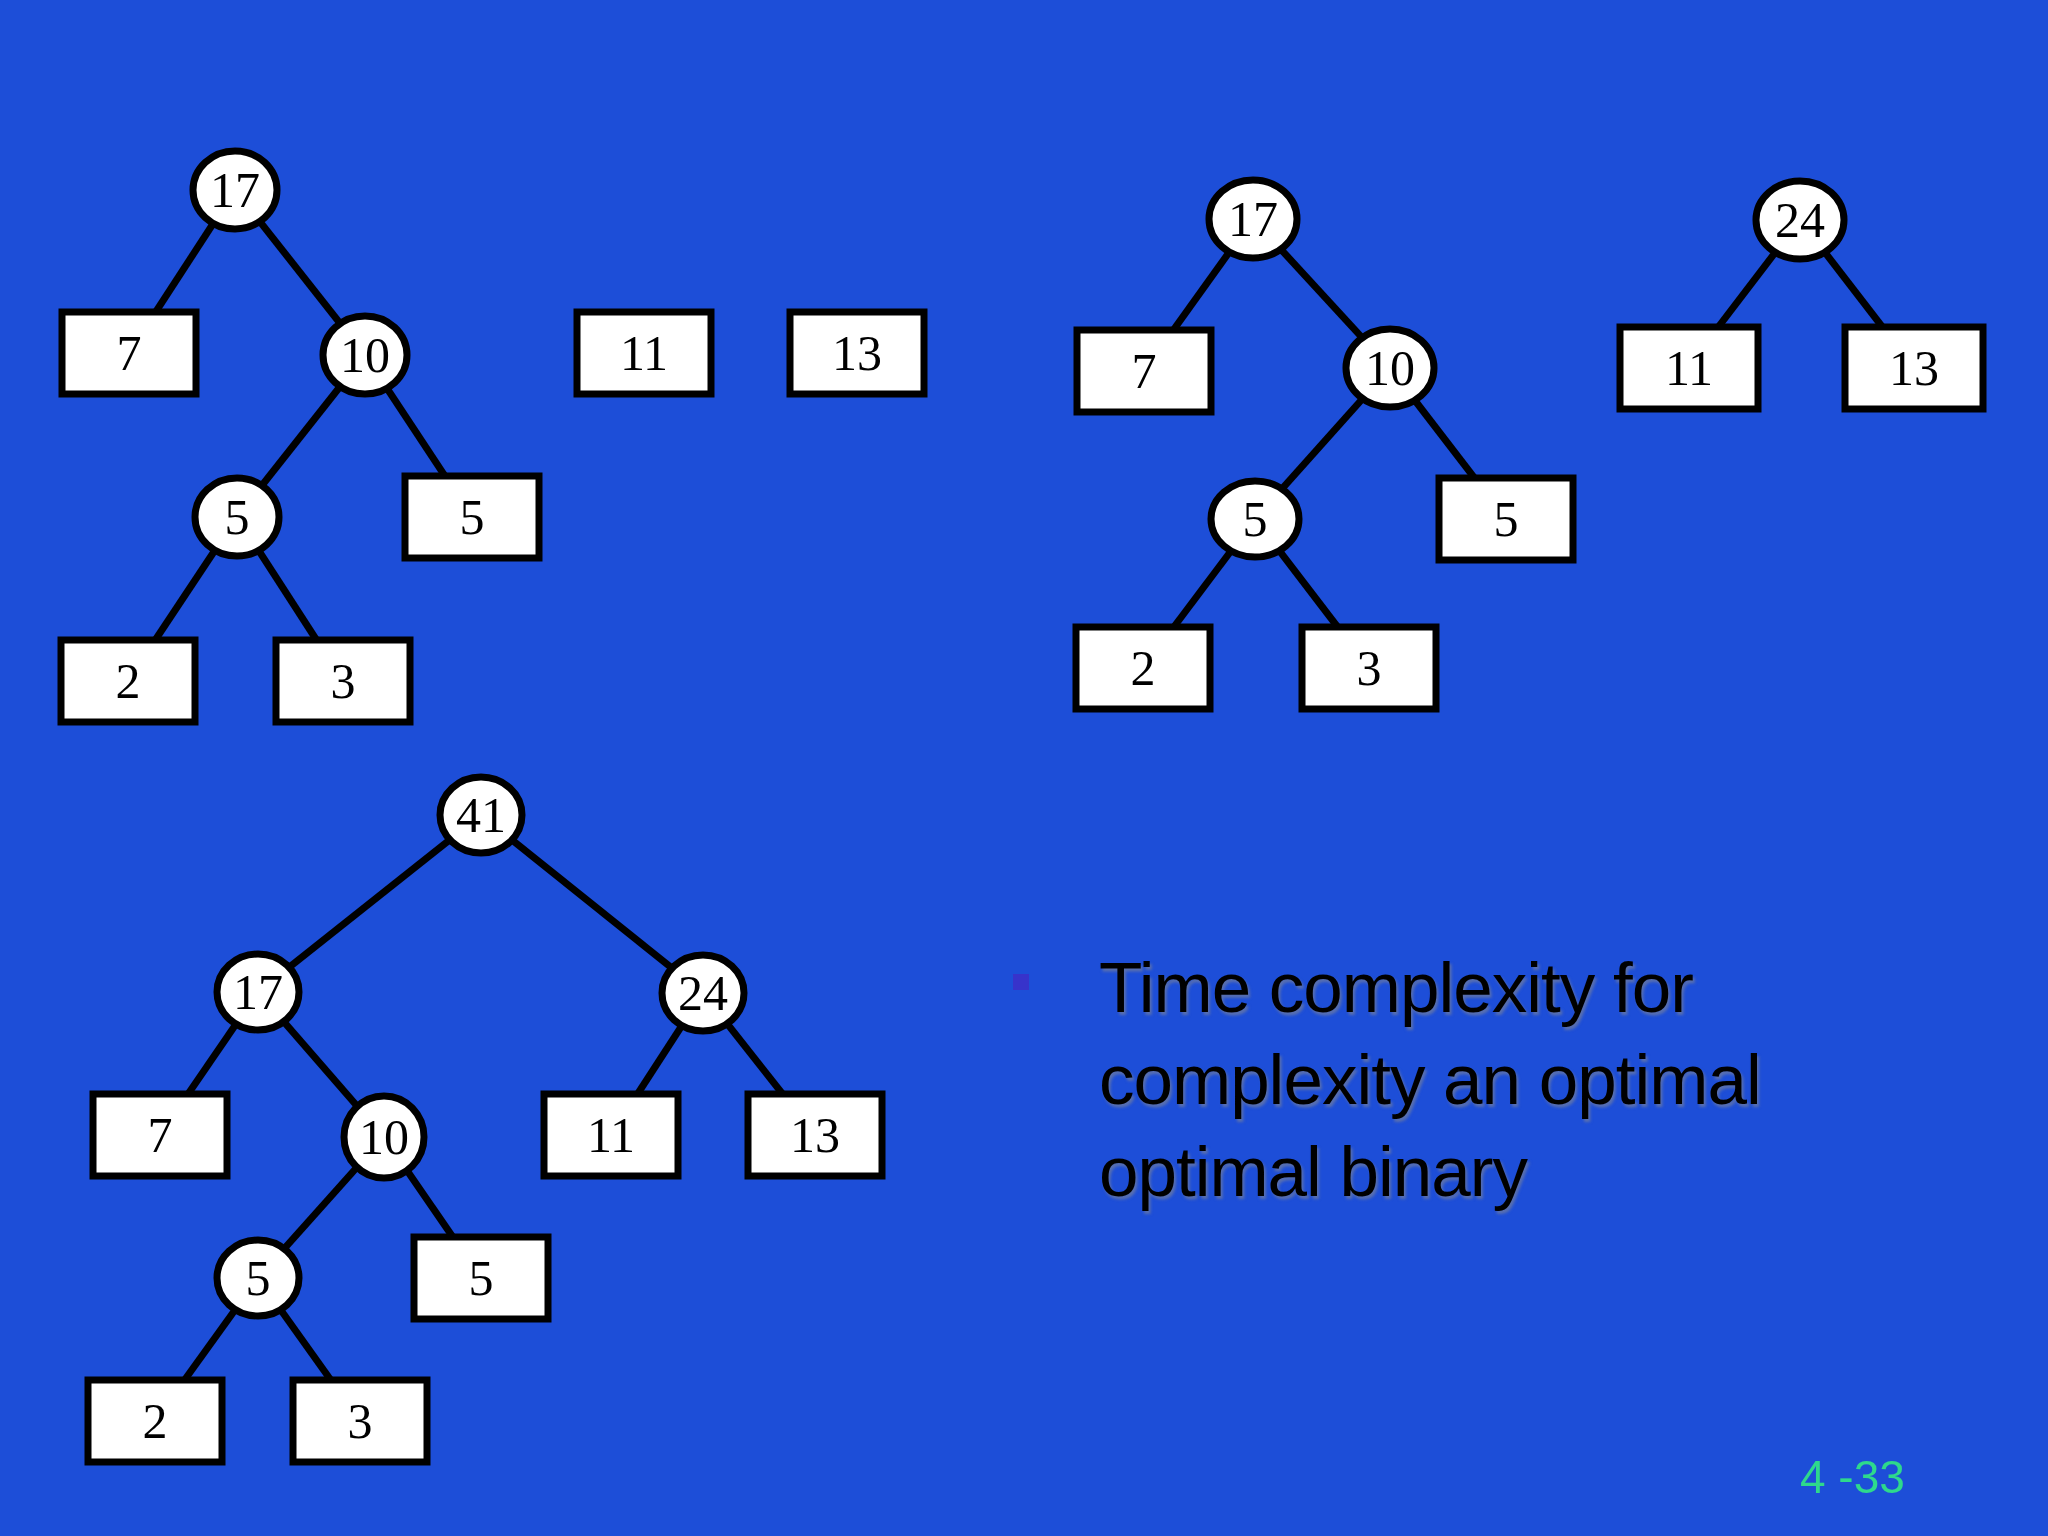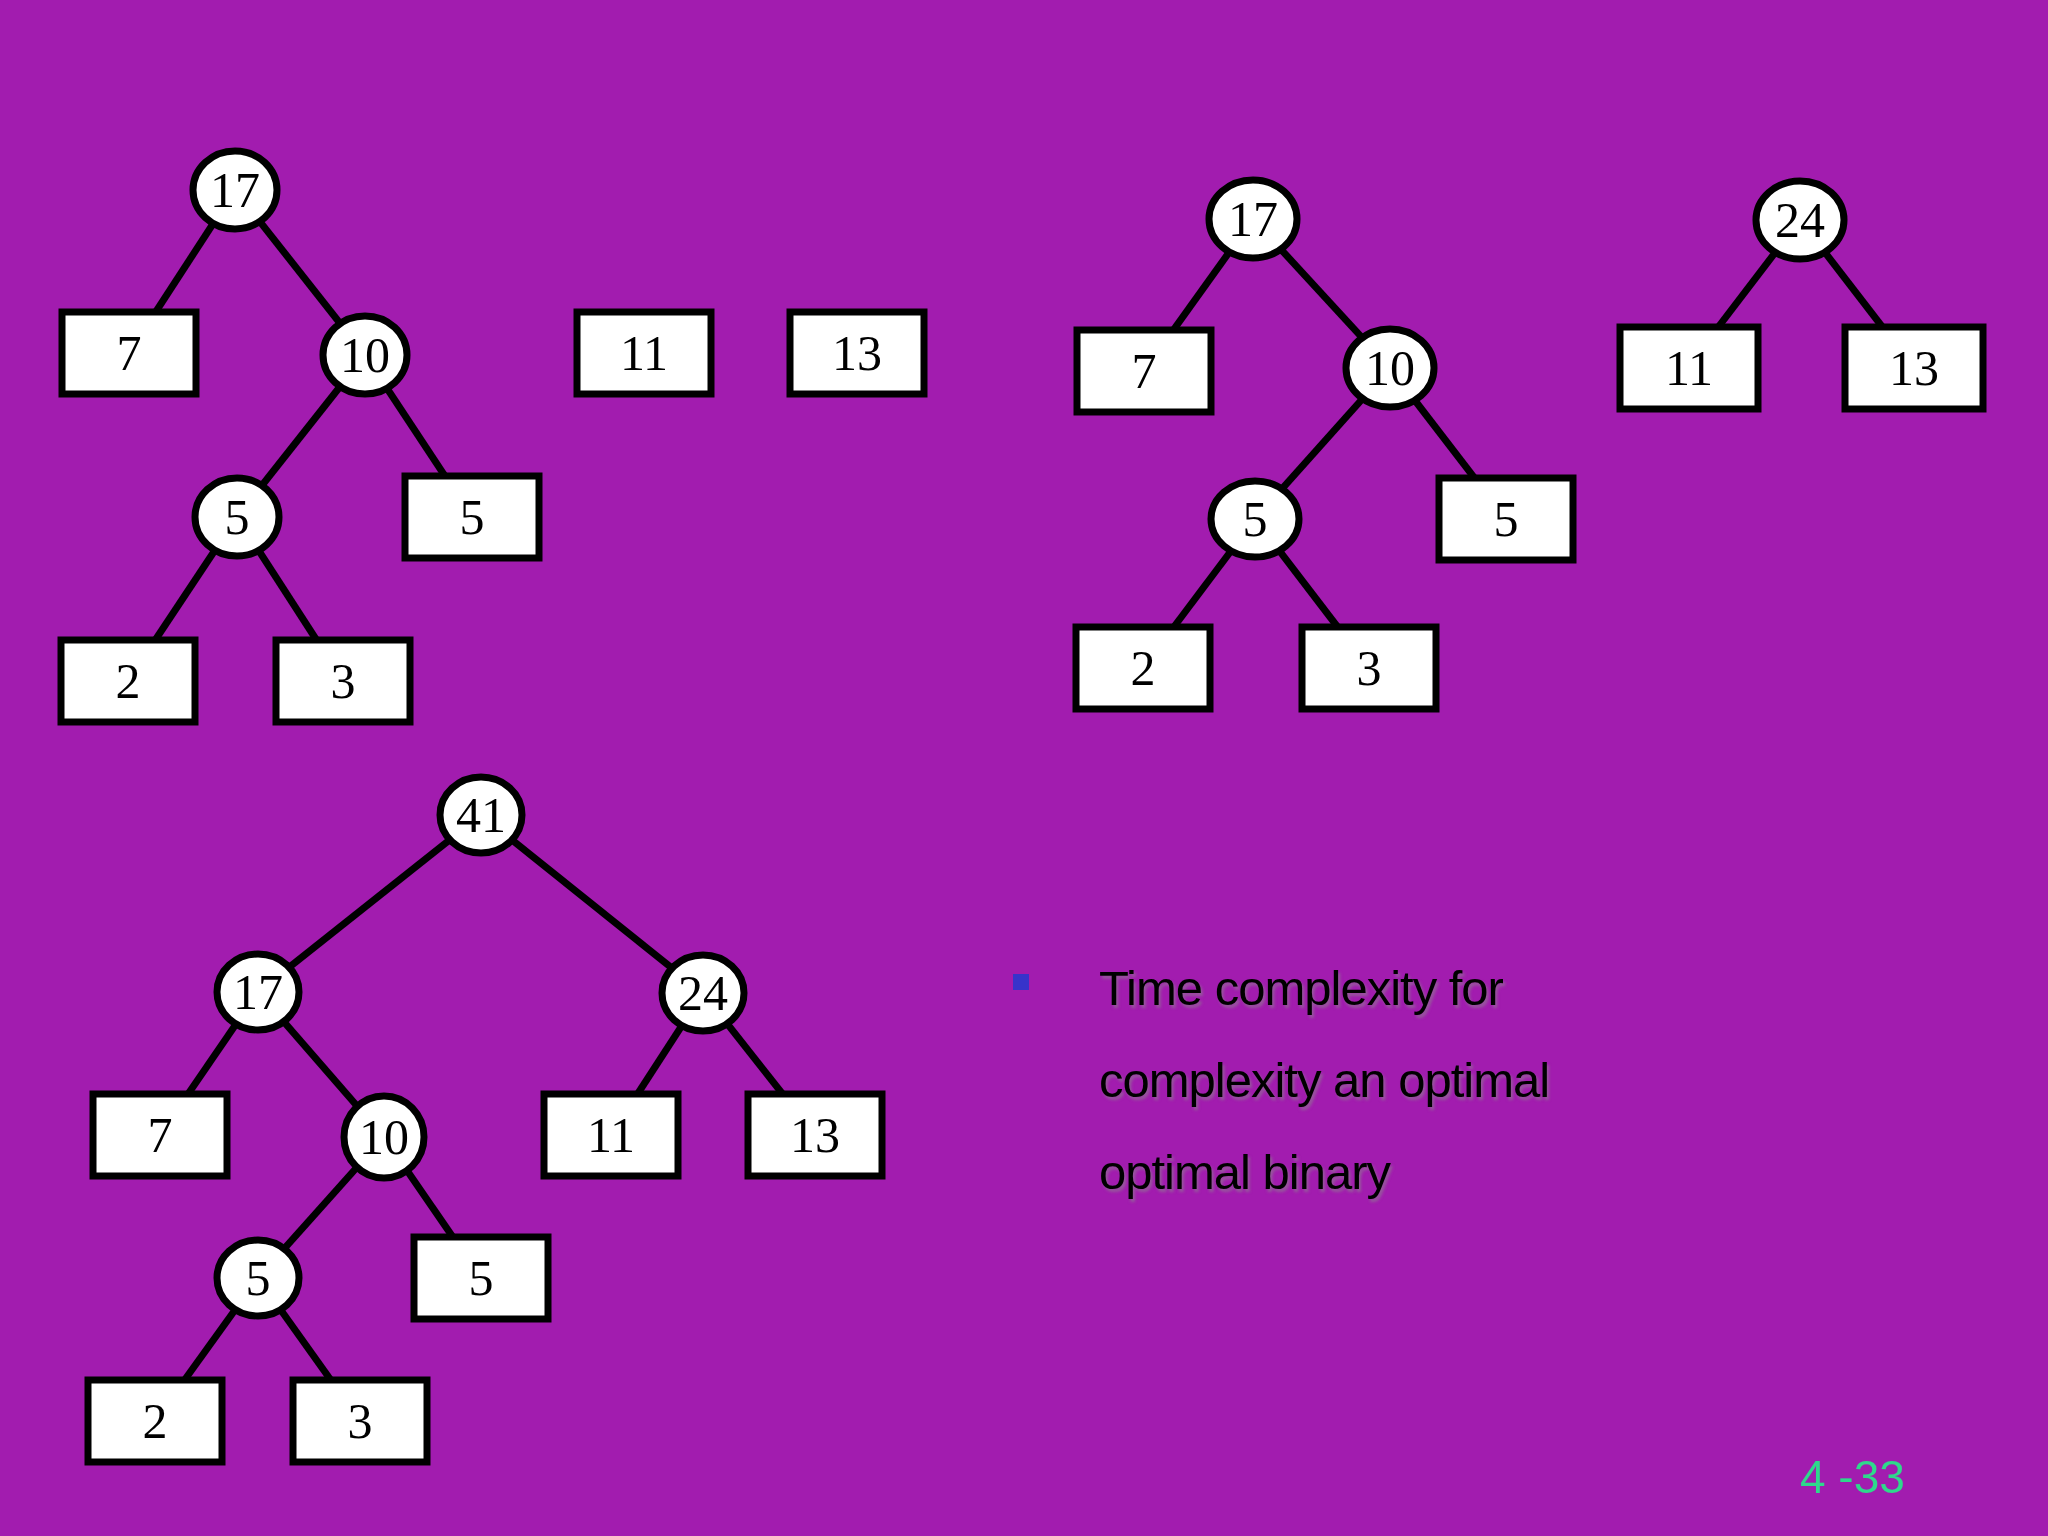--- a/index.html
+++ b/index.html
@@ -1,19 +1,19 @@
 <!DOCTYPE html>
 <html><head>
 <meta charset="utf-8">
 <style>
   html,body{margin:0;padding:0;background:#fff;}
   .slide{
     position:relative;
     width:2048px;height:1536px;
-    background:#a21caf;
+    background:#1d4ed8;
     overflow:hidden;
     font-family:"Liberation Sans",sans-serif;
   }
   svg.diagram{position:absolute;left:0;top:0;}
   svg.diagram line{stroke:#000;stroke-width:7;stroke-linecap:butt;}
   svg.diagram ellipse{fill:#ffffff;stroke:#000;stroke-width:7;}
   svg.diagram rect{fill:#ffffff;stroke:#000;stroke-width:7;}
   svg.diagram text{
     font-family:"Liberation Serif",serif;
     font-size:50px;fill:#000;text-anchor:middle;
@@ -21,21 +21,21 @@
   .bullet-item{
     position:absolute;left:1013px;top:942px;
     display:flex;align-items:flex-start;
   }
   .bullet-square{
     width:16px;height:16px;background:#3733cb;
     margin-top:32px;flex:0 0 auto;
   }
   .bullet-text{
     margin-left:70px;
-    font-size:49px;line-height:92px;color:#000;
+    font-size:71px;line-height:92px;color:#000;
     letter-spacing:-1px;
     text-shadow:2px 3px 3px rgba(140,140,140,0.55);
     white-space:nowrap;
   }
   .bullet-text span{display:block;}
   .page-number{
     position:absolute;left:1800px;top:1452px;
     font-size:46px;line-height:50px;color:#2ed98c;
     white-space:nowrap;
   }

